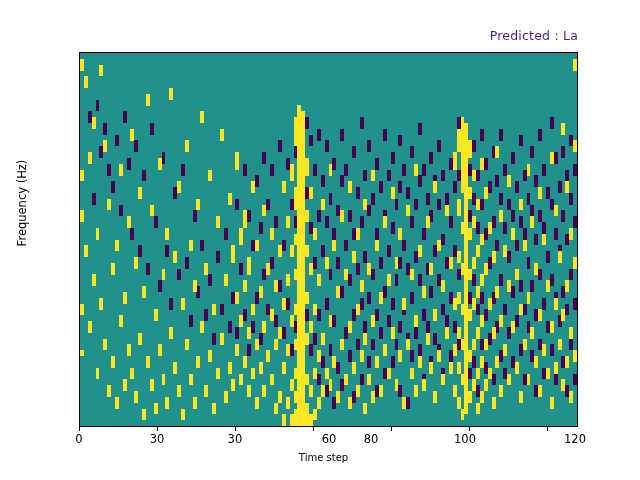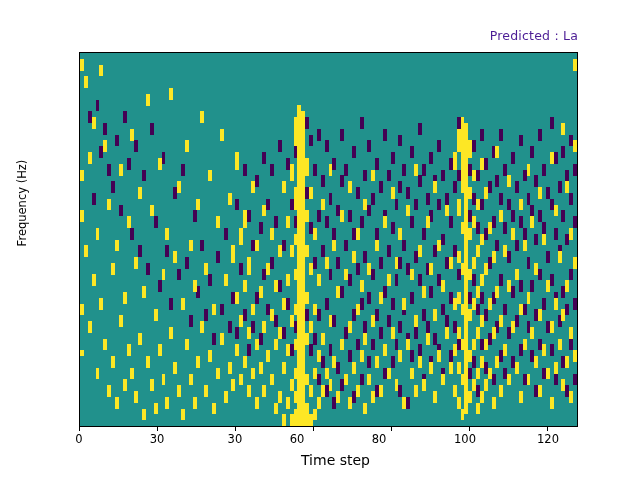--- a/index.html
+++ b/index.html
@@ -46,23 +46,23 @@
     transform:rotate(-90deg);
     transform-origin:center center;
     text-align:center;
     font-size:11.5px;
     color:#000000;
     white-space:nowrap;
   }
   
   #xlabel{
     position:absolute;
-    left:86px; top:452px; width:499px;
+    left:74px; top:452px; width:499px;
     text-align:center;
-    font-size:14px;
+    font-size:10px;
     color:#000000;
     white-space:nowrap;
   }
   .xtick-label{
     position:absolute;
     top:432px;
     text-align:center;
     font-size:11.5px;
     color:#000000;
     white-space:nowrap;
@@ -87,27 +87,27 @@
   <div id="xlabel">Time step</div>
 
   <div id="ytick-labels"></div>
   <div id="xtick-labels">
       <div class="xtick-label" style="left: 79px;">0</div>
       <div class="xtick-mark" style="left: 79px;"></div>
       <div class="xtick-label" style="left: 156.969px;">30</div>
       <div class="xtick-mark" style="left: 156.969px;"></div>
       <div class="xtick-label" style="left: 234.938px;">30</div>
       <div class="xtick-mark" style="left: 234.938px;"></div>
-      <div class="xtick-label" style="left: 297px;">60</div>
+      <div class="xtick-label" style="left: 329px;">60</div>
       <div class="xtick-mark" style="left: 312.906px;"></div>
-      <div class="xtick-label" style="left: 379px;">80</div>
+      <div class="xtick-label" style="left: 371px;">80</div>
       <div class="xtick-mark" style="left: 390.875px;"></div>
       <div class="xtick-label" style="left: 465px;">100</div>
       <div class="xtick-mark" style="left: 468.844px;"></div>
-      <div class="xtick-label" style="left: 548px;">120</div>
+      <div class="xtick-label" style="left: 575px;">120</div>
       <div class="xtick-mark" style="left: 546.812px;"></div>
     </div>
 
   <div id="axes">
     <svg id="heatmap" viewBox="0 0 128 64" preserveAspectRatio="none">
         <rect x="0" y="0" width="128" height="64" fill="#21918c"></rect>
         <g>
           <rect x="2" y="10" width="1.02" height="1.02" fill="#440154" shape-rendering="crispEdges"></rect>
           <rect x="2" y="11" width="1.02" height="1.02" fill="#440154" shape-rendering="crispEdges"></rect>
           <rect x="3" y="24" width="1.02" height="1.02" fill="#440154" shape-rendering="crispEdges"></rect>

